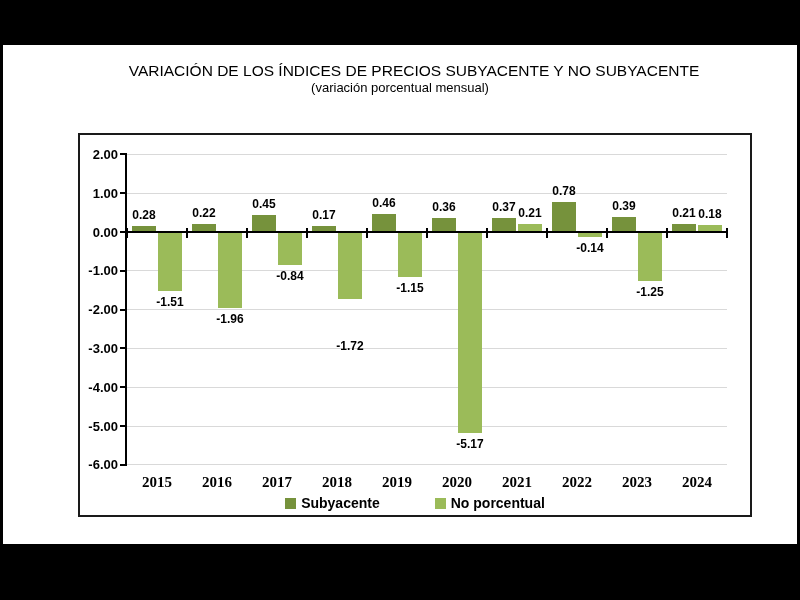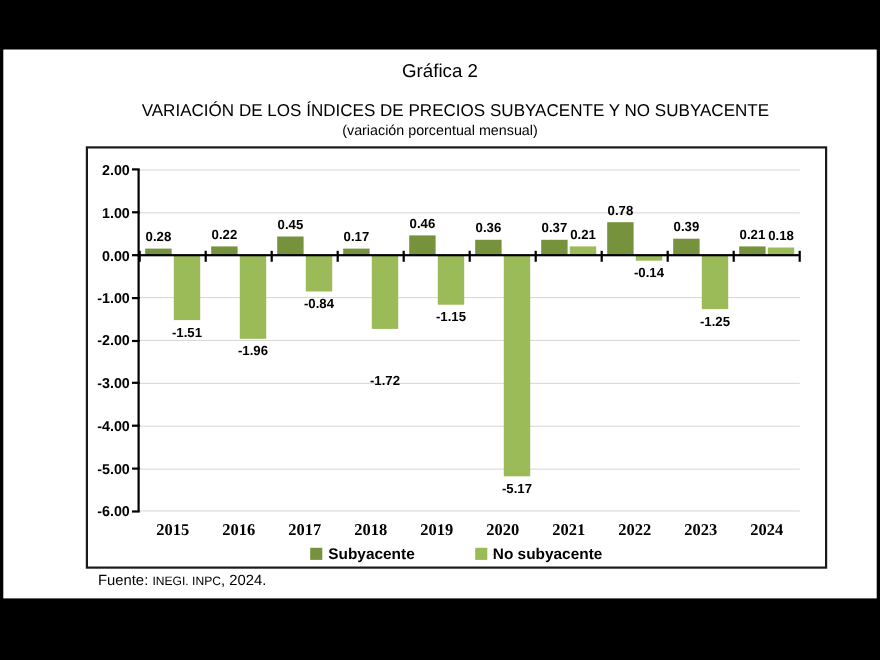--- a/index.html
+++ b/index.html
@@ -27,21 +27,20 @@
   .legend-item{display:flex;align-items:center;gap:5px;font-size:14px;font-weight:bold;}
   .legend-swatch{width:11px;height:11px;display:inline-block;}
   .source{position:absolute;left:86px;top:475px;font-size:13.5px;}
   .source .caps{font-size:11px;}
 </style>
 </head>
 <body>
 
 <div class="slide">
   <div class="titles">
-    <div class="fig-label">Gráfica 2</div>
     <div class="main-title">VARIACIÓN DE LOS ÍNDICES DE PRECIOS SUBYACENTE Y NO SUBYACENTE</div>
     <div class="subtitle-note">(variación porcentual mensual)</div>
   </div>
 
   <div class="chart-box">
     <div class="plot" id="plot">
         <div class="gridline" style="left: 47px; top: 18.9px; width: 600px; background: rgb(217, 217, 217);"></div>
         <div class="y-label" style="top: 12.9px;">2.00</div>
         <div class="tick" style="left: 40px; top: 18.4px; width: 7px; height: 2px;"></div>
         <div class="gridline" style="left: 47px; top: 57.7px; width: 600px; background: rgb(217, 217, 217);"></div>
@@ -131,21 +130,18 @@
         <div class="x-label" style="left: 527px; top: 339px; width: 60px;">2023</div>
         <div class="x-label" style="left: 587px; top: 339px; width: 60px;">2024</div>
       </div>
     <div class="legend">
       <div class="legend-item">
         <span class="legend-swatch" id="swatch-0" style="background: rgb(118, 146, 60);"></span>
         <span>Subyacente</span>
       </div>
       <div class="legend-item">
         <span class="legend-swatch" id="swatch-1" style="background: rgb(155, 187, 89);"></span>
-        <span>No subyacente</span>
+        <span>No porcentual</span>
       </div>
     </div>
   </div>
 
-  <div class="source">
-    <span>Fuente: </span><span class="caps">INEGI. INPC</span><span>, 2024.</span>
-  </div>
 </div>
 
 </body></html>

